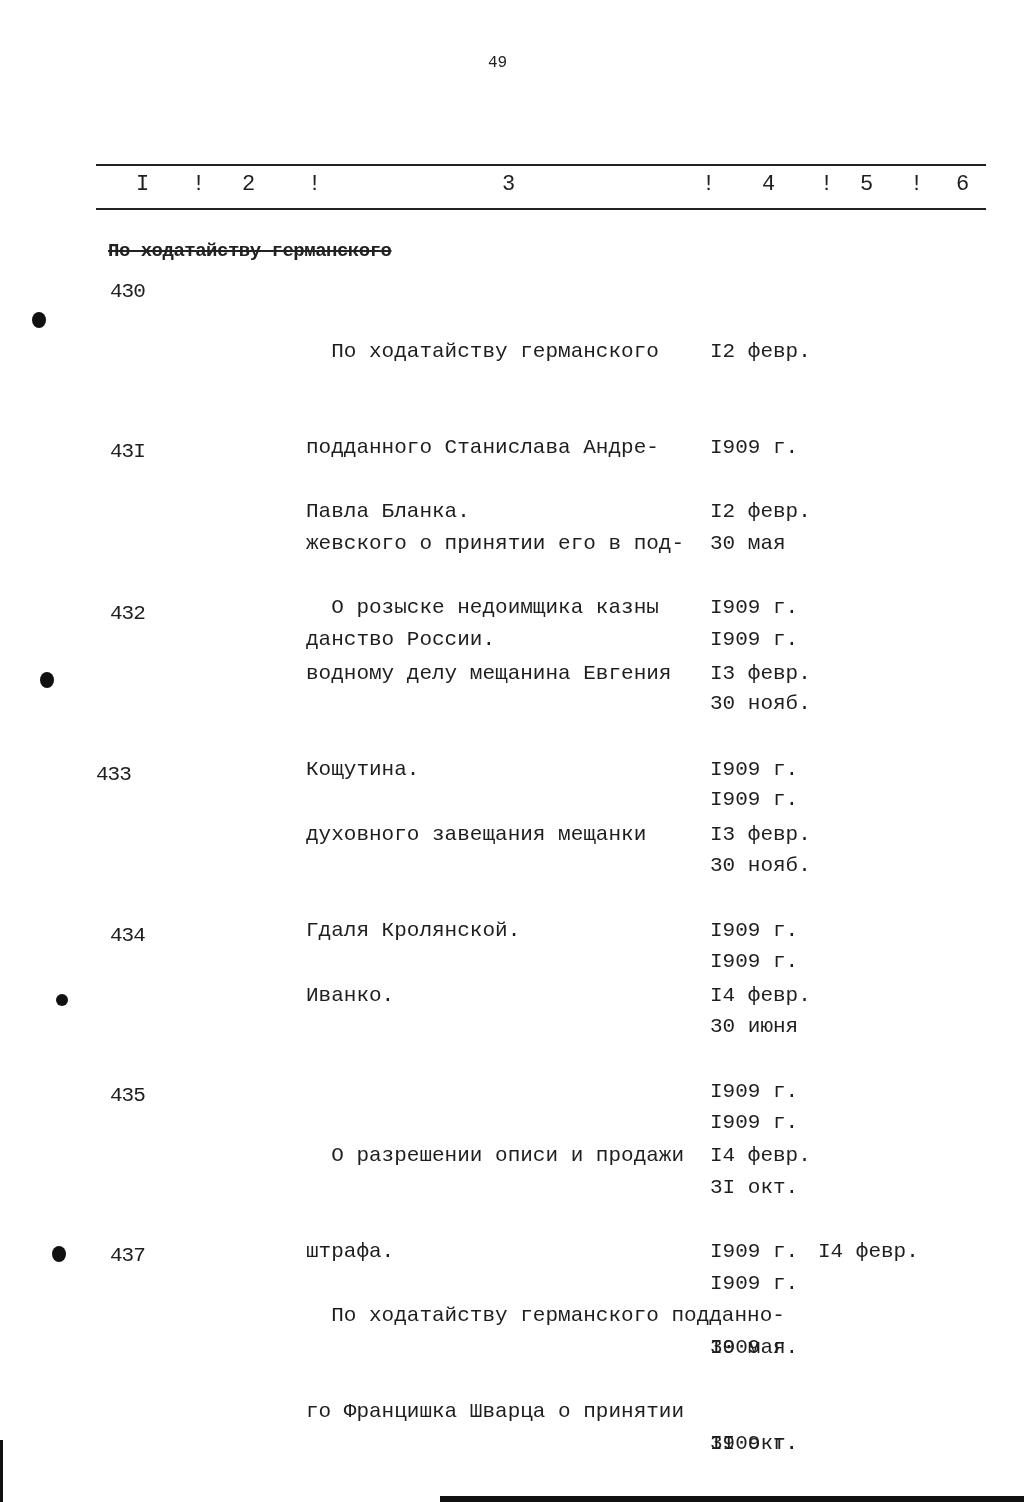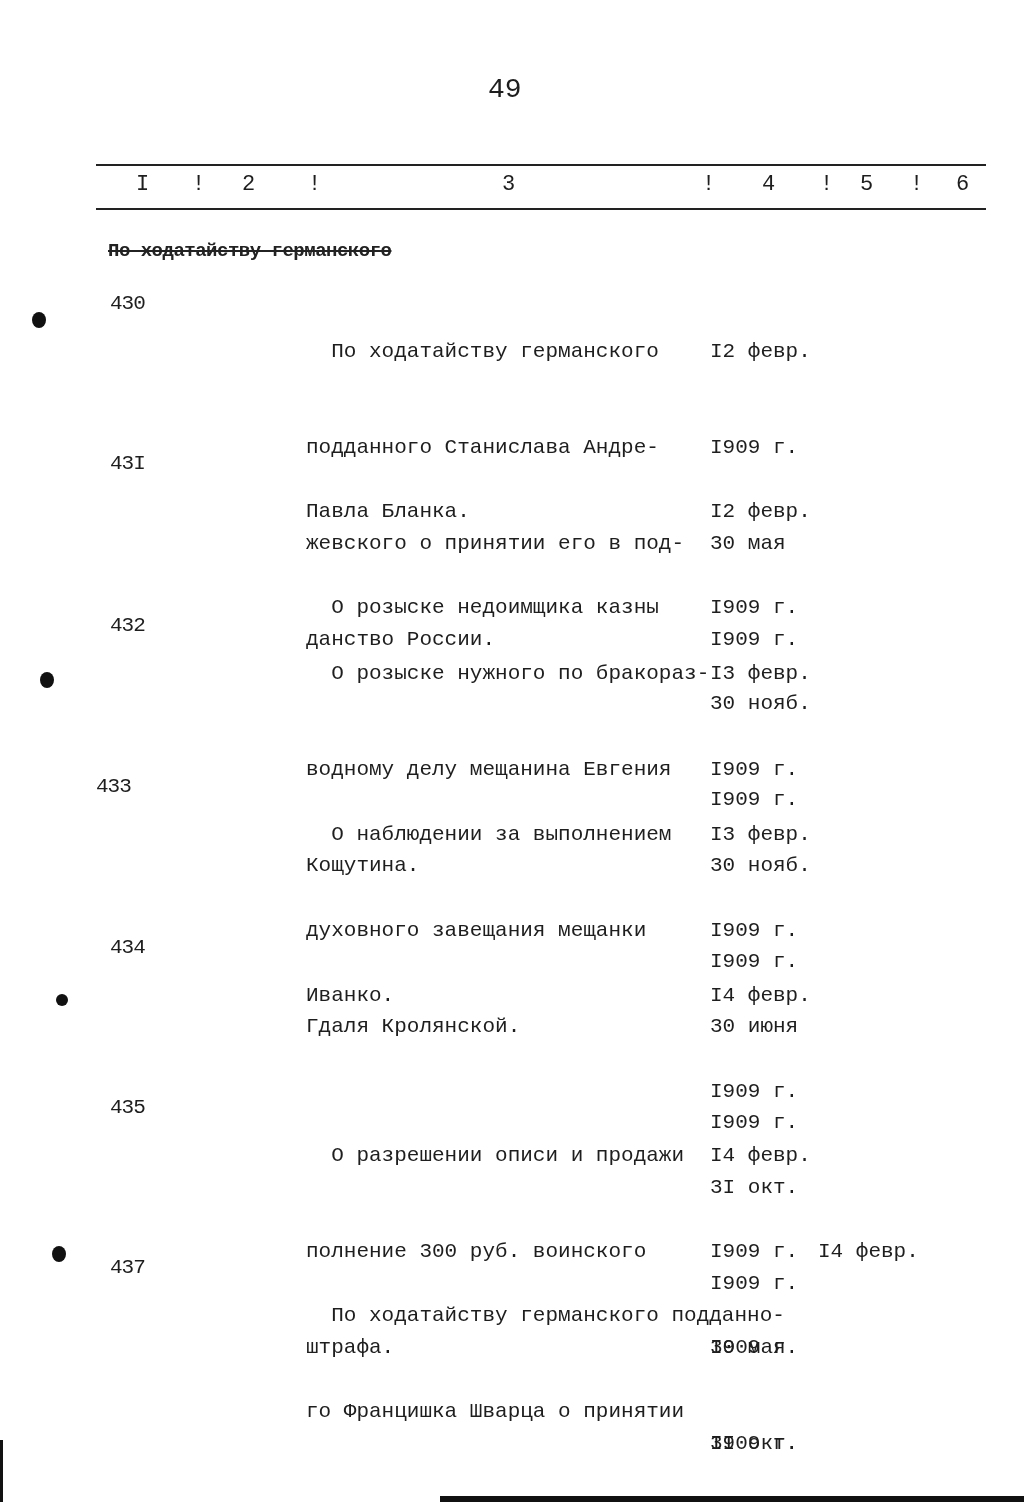--- a/index.html
+++ b/index.html
@@ -12,23 +12,22 @@
       height: 1502px;
       position: relative;
       overflow: hidden;
       font-family: "Liberation Mono", "DejaVu Sans Mono", monospace;
       color: #1e1e1e;
     }
     .page-number {
       position: absolute;
       left: 488px;
       top: 54px;
-      font-size: 28px;
+      font-size: 16px;
       letter-spacing: 0px;
-      margin-top: 20px;
     }
     .rule {
       position: absolute;
       left: 96px;
       width: 890px;
       height: 2px;
       background: #222;
     }
     .rule.top { top: 164px; }
     .rule.bottom { top: 208px; }
@@ -59,21 +58,21 @@
     .entry {
       position: absolute;
       left: 0;
       width: 1024px;
       font-size: 21px;
       line-height: 32px;
     }
     .entry .num {
       position: absolute;
       left: 110px;
-      top: 16px;
+      top: 4px;
       letter-spacing: -1px;
       text-align: right;
     }
     .entry .desc {
       position: absolute;
       left: 306px;
       top: 0;
       white-space: pre;
     }
     .entry .dates {
@@ -161,36 +160,34 @@
       <span class="date-line">I2 февр.</span>
       <span class="date-line">I909 г.</span>
       <span class="date-line">30 нояб.</span>
       <span class="date-line">I909 г.</span>
     </div>
   </div>
 
   <div class="entry" style="top:594px">
     <span class="num">432</span>
     <div class="desc">
-      <span class="desc-line">  О розыске нужного по бракораз-</span>
       <span class="desc-line">водному делу мещанина Евгения</span>
       <span class="desc-line">Кощутина.</span>
     </div>
     <div class="dates">
       <span class="date-line">I3 февр.</span>
       <span class="date-line">I909 г.</span>
       <span class="date-line">30 нояб.</span>
       <span class="date-line">I909 г.</span>
     </div>
   </div>
 
   <div class="entry" style="top:755px">
     <span class="num" style="left:96px">433</span>
     <div class="desc">
-      <span class="desc-line">  О наблюдении за выполнением</span>
       <span class="desc-line">духовного завещания мещанки</span>
       <span class="desc-line">Гдаля Кролянской.</span>
     </div>
     <div class="dates">
       <span class="date-line">I3 февр.</span>
       <span class="date-line">I909 г.</span>
       <span class="date-line">30 июня</span>
       <span class="date-line">I909 г.</span>
     </div>
   </div>
@@ -205,21 +202,20 @@
       <span class="date-line">I909 г.</span>
       <span class="date-line">3I окт.</span>
       <span class="date-line">I909 г.</span>
     </div>
   </div>
 
   <div class="entry" style="top:1076px">
     <span class="num">435</span>
     <div class="desc">
       <span class="desc-line">  О разрешении описи и продажи</span>
-      <span class="desc-line">полнение 300 руб. воинского</span>
       <span class="desc-line">штрафа.</span>
     </div>
     <div class="dates">
       <span class="date-line">I4 февр.</span>
       <span class="date-line">I909 г.</span>
       <span class="date-line">30 мая</span>
       <span class="date-line">I909 г.</span>
     </div>
   </div>
 

